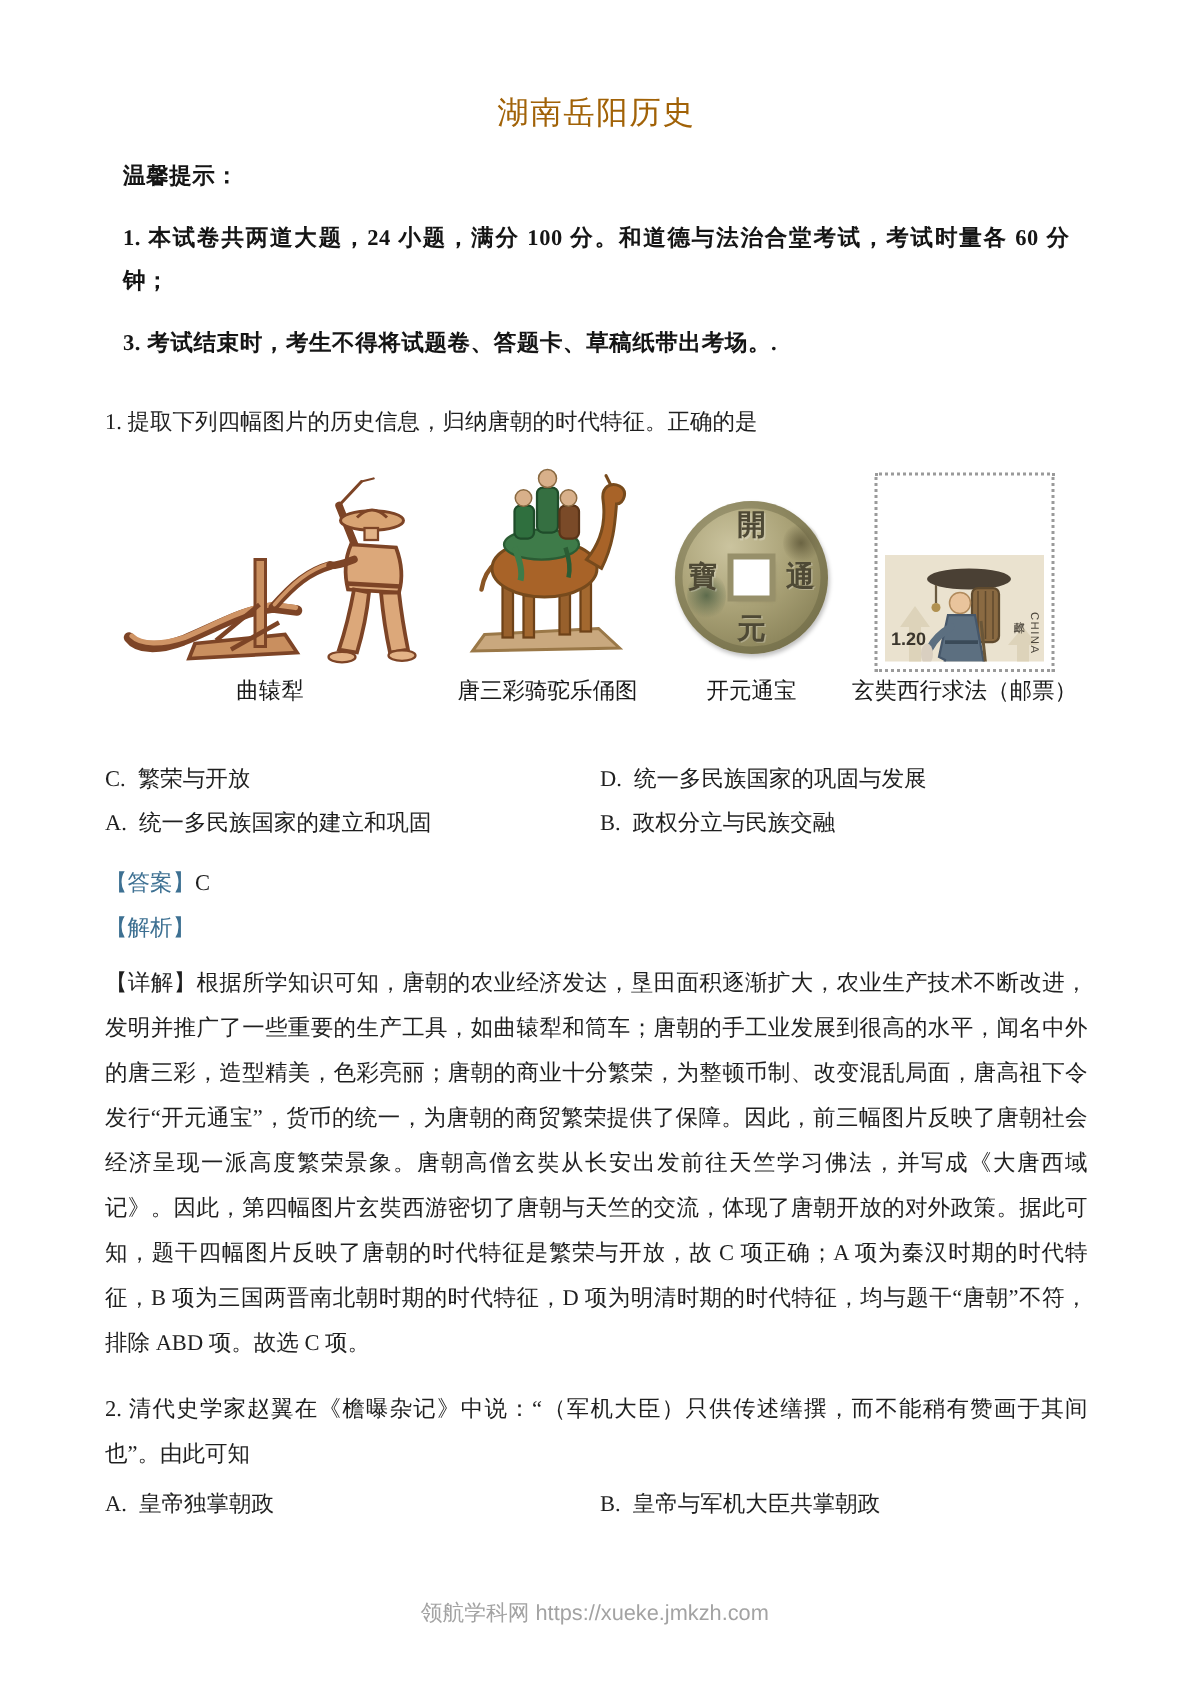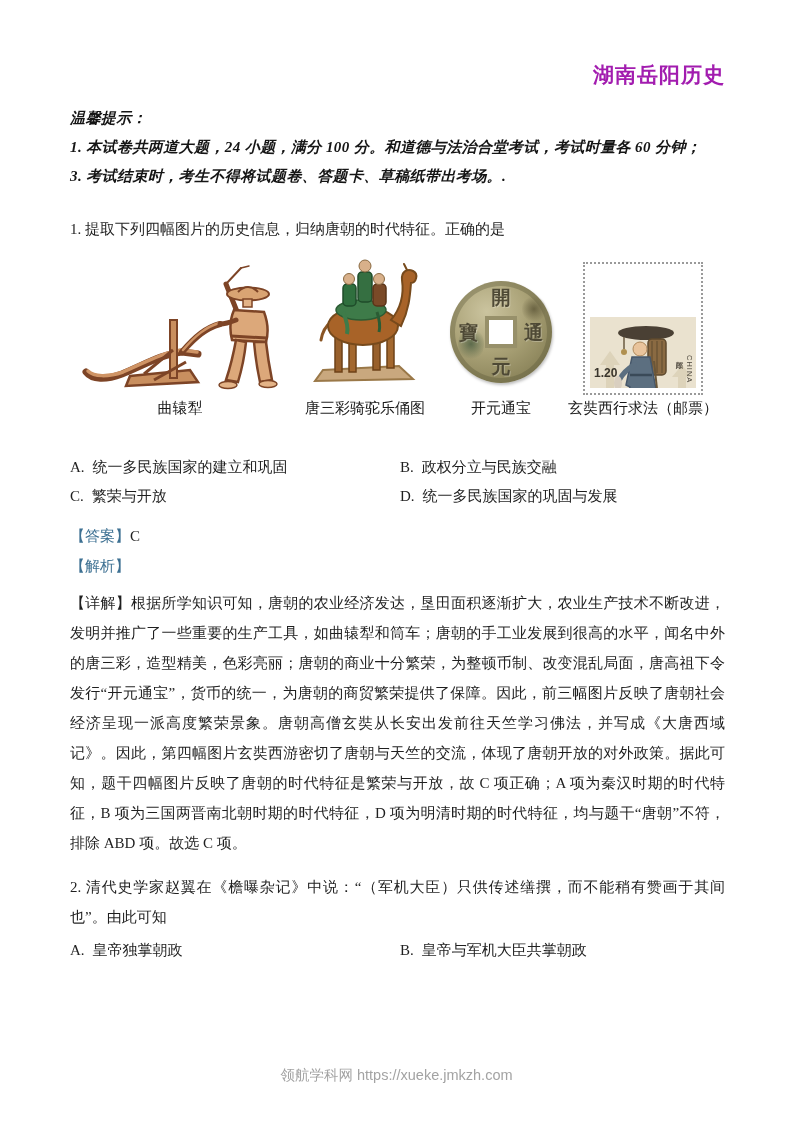--- a/index.html
+++ b/index.html
@@ -7,27 +7,27 @@
     position:relative;
     width:793px;height:1122px;
     box-sizing:border-box;
     padding:62px 68px 0 70px;
     background:#ffffff;
     font-family:"Liberation Serif","DejaVu Serif",serif;
     color:#1f1f1f;
     overflow:hidden;
   }
   .doc-title{
-    text-align:right;
-    font-size:21px;font-weight:bold;color:#a21caf;
+    text-align:center;
+    font-size:21px;font-weight:normal;color:#a16207;
     margin:0 0 16px 0;line-height:26px;
     letter-spacing:1px;
   }
   .notice{font-size:15px;font-weight:bold;color:#151515;}
-  .notice p{margin:0;line-height:29px;text-align:justify;letter-spacing:.4px;font-style:italic;}
+  .notice p{margin:12px;line-height:29px;text-align:justify;letter-spacing:.4px;}
   .section-heading{
     margin:8px 0 0 0;
     font-size:15.5px;font-weight:bold;color:#151515;
     line-height:29px;text-align:justify;letter-spacing:.4px;
   }
   .q-stem{margin:25px 0 0 0;font-size:15px;line-height:26px;text-align:justify;}
   .q2-stem{margin:14px 0 0 0;font-size:15px;line-height:30px;text-align:justify;}
 
   
   .figures{display:flex;align-items:flex-end;margin:6px 0 0 6px;gap:12px;}
@@ -230,32 +230,32 @@
           </div>
         </div>
       </div>
       <div class="caption">玄奘西行求法（邮票）</div>
     </div>
   </div>
 
   <div class="opts">
     <div class="opt-row">
       <div class="opt-left">
+        <span class="opt-label">C.</span><span>繁荣与开放</span>
+      </div>
+      <div>
+        <span class="opt-label">D.</span><span>统一多民族国家的巩固与发展</span>
+      </div>
+    </div>
+    <div class="opt-row">
+      <div class="opt-left">
         <span class="opt-label">A.</span><span>统一多民族国家的建立和巩固</span>
       </div>
       <div>
         <span class="opt-label">B.</span><span>政权分立与民族交融</span>
-      </div>
-    </div>
-    <div class="opt-row">
-      <div class="opt-left">
-        <span class="opt-label">C.</span><span>繁荣与开放</span>
-      </div>
-      <div>
-        <span class="opt-label">D.</span><span>统一多民族国家的巩固与发展</span>
       </div>
     </div>
   </div>
 
   <div class="answer-row">
     <span class="blue">【答案】</span><span>C</span>
   </div>
 
   <div class="analysis-row">
     <span class="blue">【解析】</span>

